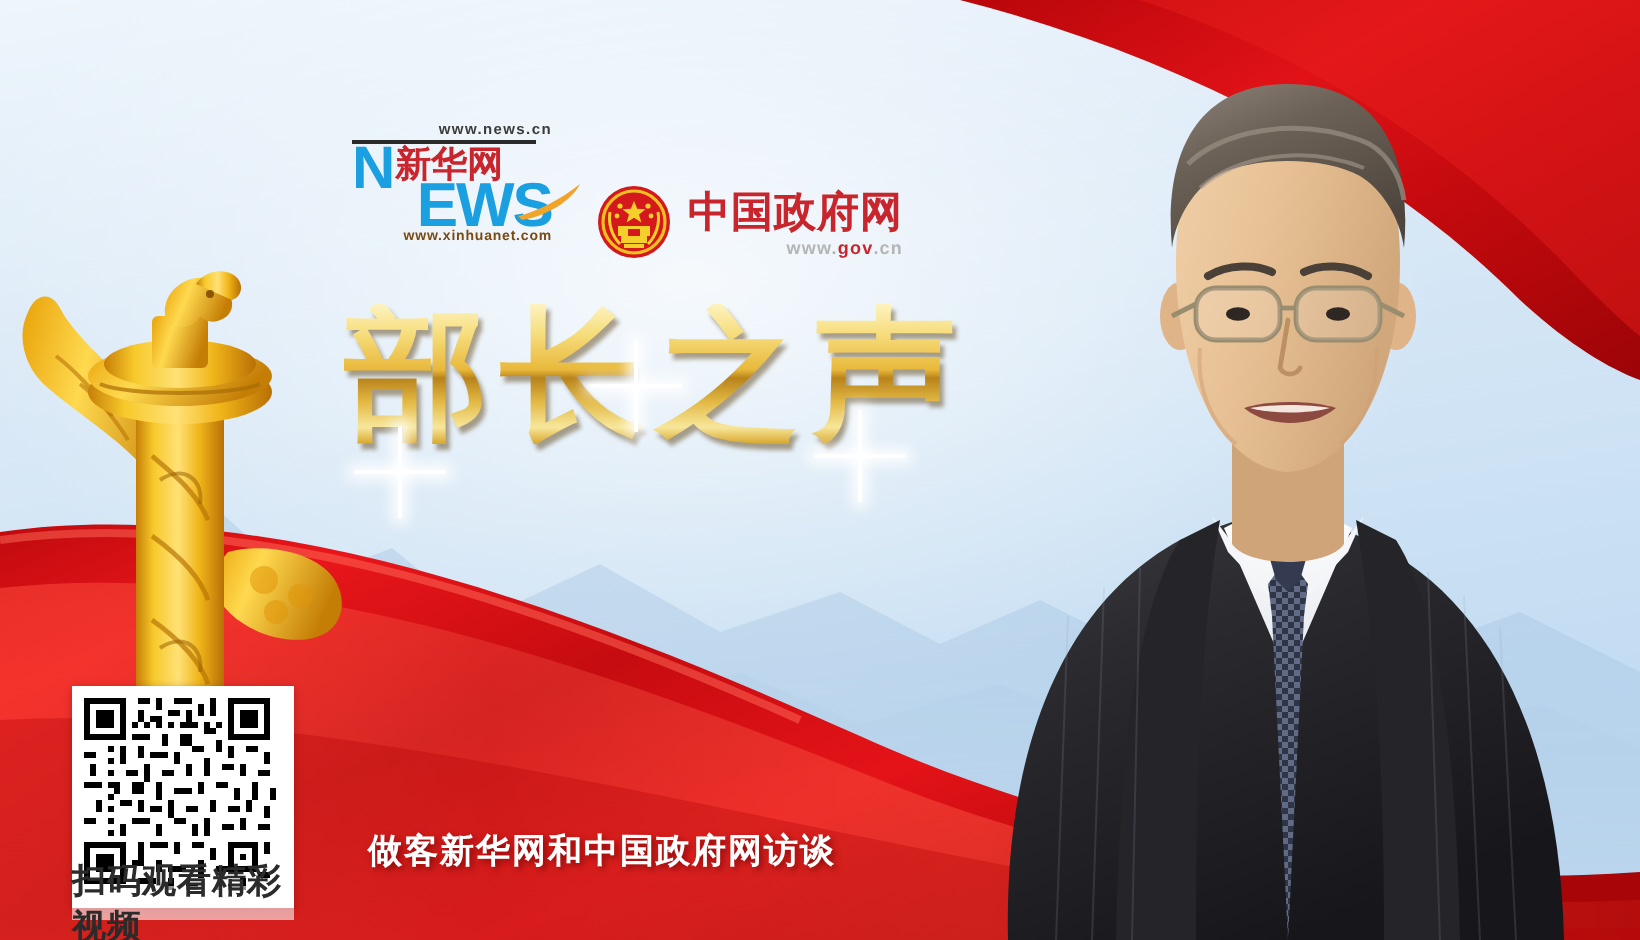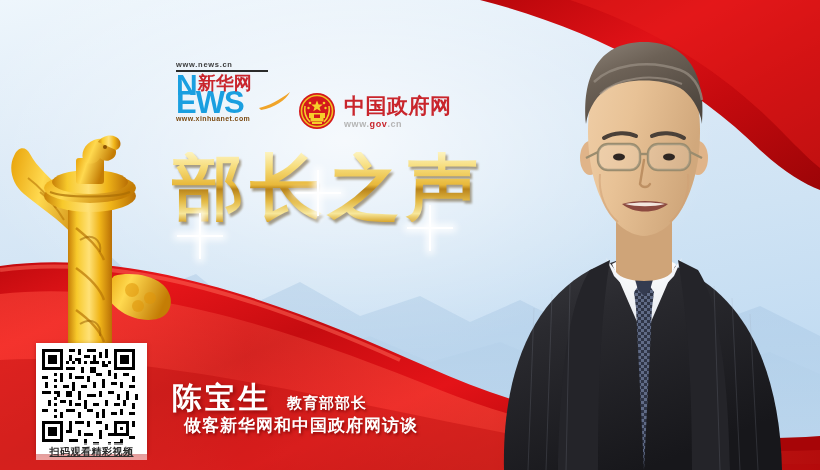--- a/index.html
+++ b/index.html
@@ -33,21 +33,21 @@
 
   
   .huabiao{position:absolute;left:6px;top:128px;width:175px;height:290px;}
   .huabiao svg{display:block;}
 
   
   .portrait{position:absolute;right:-4px;top:8px;width:330px;height:462px;}
   .portrait svg{display:block;}
 
   
-  .logo-row{position:absolute;left:176px;top:52px;display:flex;align-items:center;gap:22px;}
+  .logo-row{position:absolute;left:176px;top:52px;display:flex;align-items:center;gap:22px;text-align:right;}
 
   .xinhua-logo{position:relative;width:100px;height:62px;}
   .xh-url-top{
     font-size:7.5px;letter-spacing:.7px;color:#3b3b3b;font-weight:bold;
     font-family:"Liberation Sans",sans-serif;white-space:nowrap;line-height:9px;
   }
   .xh-rule{width:92px;height:1.5px;background:#2a2a2a;margin-top:1px;}
   .xh-mid{display:flex;align-items:flex-start;margin-top:1px;position:relative;}
   .xh-n{
     font-size:30px;font-weight:bold;color:#1a9fe0;line-height:24px;
@@ -136,22 +136,22 @@
   .qr-box{
     position:absolute;left:36px;top:343px;
     width:111px;height:111px;background:#fff;padding:0;
     box-shadow:0 1px 4px rgba(90,0,0,.35);
   }
   .qr-box svg{display:block;}
   .qr-cap{
     position:absolute;left:36px;top:443px;width:111px;height:17px;
     background:rgba(255,255,255,.58);
     display:flex;align-items:center;justify-content:center;
-    font-size:10px;font-weight:bold;color:#2b2b2b;
-    font-family:"DejaVu Sans",sans-serif;letter-spacing:.5px;text-decoration:underline;
+    font-size:17px;font-weight:bold;color:#2b2b2b;
+    font-family:"DejaVu Sans",sans-serif;letter-spacing:.5px;
   }
 </style>
 </head>
 <body>
 
 <div class="banner">
 
   <div class="sky-glow"></div>
 
   <div class="mountains">
@@ -393,24 +393,20 @@
     </div>
 
   </div>
 
   <div class="title-gold">部长之声</div>
   <span class="sparkle sp1"></span>
   <span class="sparkle sp2"></span>
   <span class="sparkle sp3"></span>
 
 
-  <div class="name-row">
-    <span class="name-main">陈宝生</span>
-    <span class="name-title">教育部部长</span>
-  </div>
   <div class="name-sub">做客新华网和中国政府网访谈</div>
 
   <div class="qr-box">
     <svg width="111" height="111" viewBox="0 0 37 37" shape-rendering="crispEdges" xmlns="http://www.w3.org/2000/svg">
       <rect width="37" height="37" fill="#fff"></rect>
       <g fill="#000">
 
         <rect x="2" y="2" width="7" height="7"></rect>
           <rect x="3" y="3" width="5" height="5" fill="#fff"></rect>
           <rect x="4" y="4" width="3" height="3"></rect>

